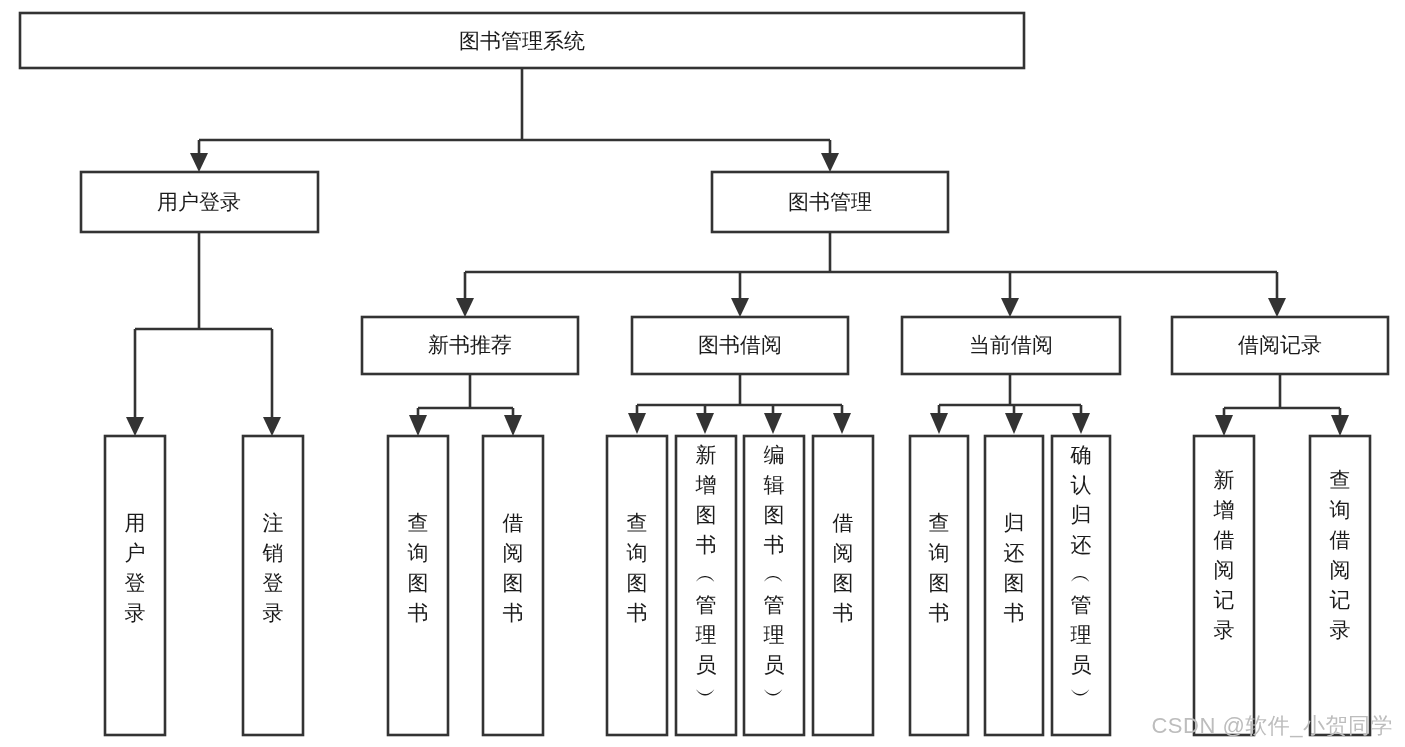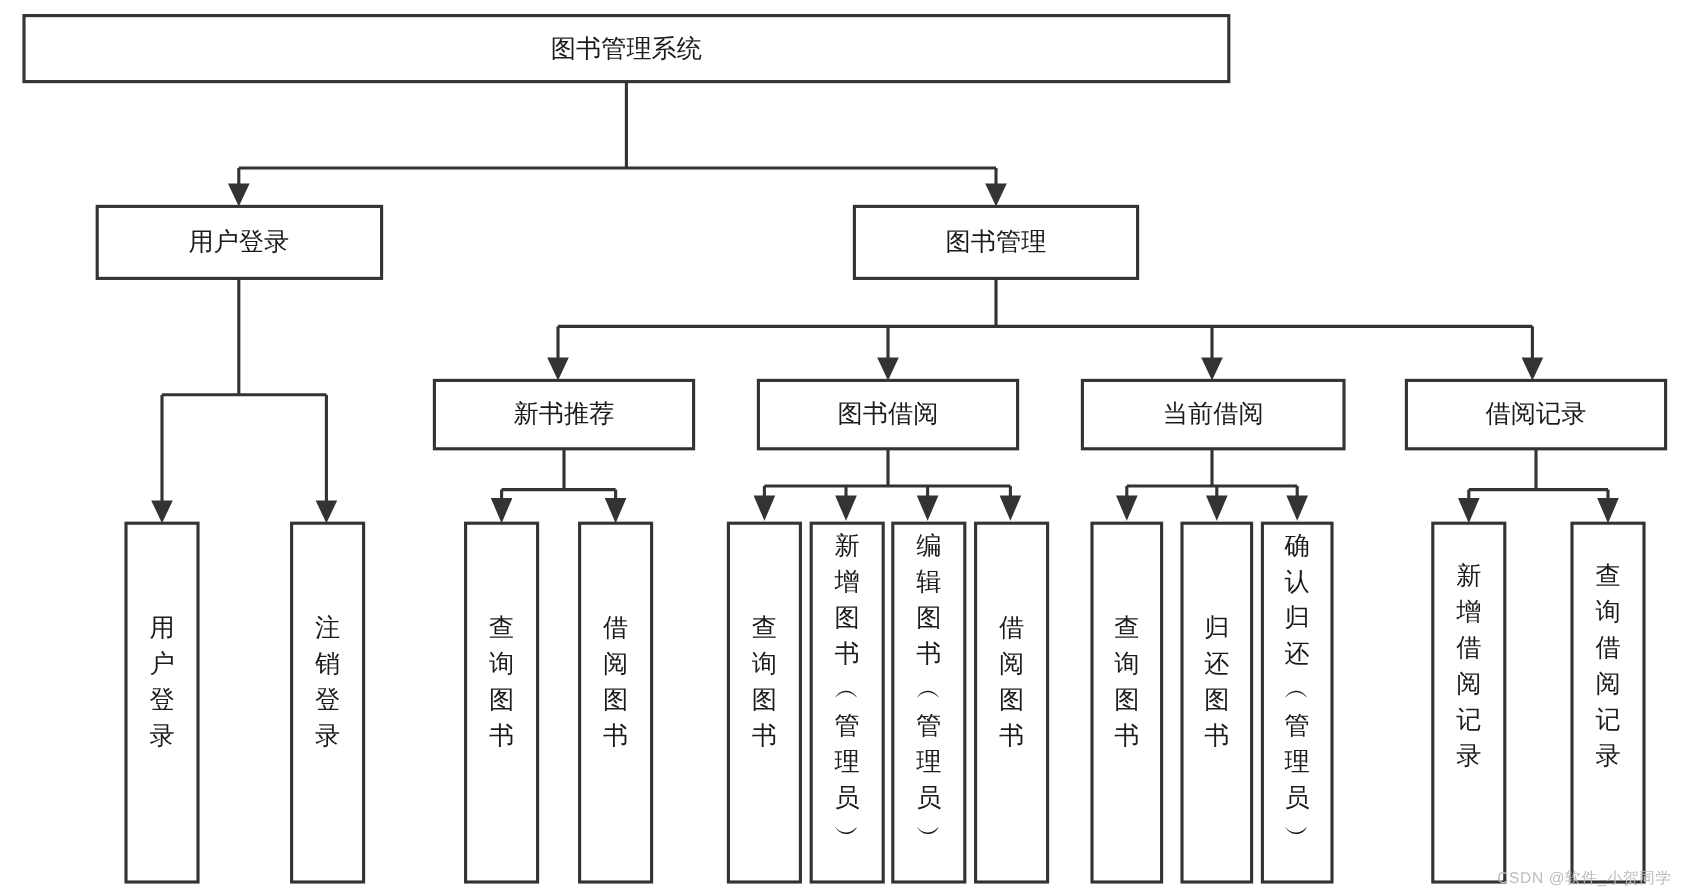--- a/index.html
+++ b/index.html
@@ -51,21 +51,21 @@
     font-family: "Liberation Sans", "DejaVu Sans", sans-serif;
     font-size: 21px;
     fill: #1b1b1b;
     text-anchor: middle;
   }
   .watermark-text {
     position: absolute;
     right: 12px;
     bottom: 6px;
     font-family: "Liberation Sans", "DejaVu Sans", sans-serif;
-    font-size: 13px;
+    font-size: 22px;
     color: #bdbdbd;
     letter-spacing: 0.5px;
     white-space: nowrap;
     user-select: none;
   }
 </style>
 </head>
 <body>
 
 <div id="diagram-root">

